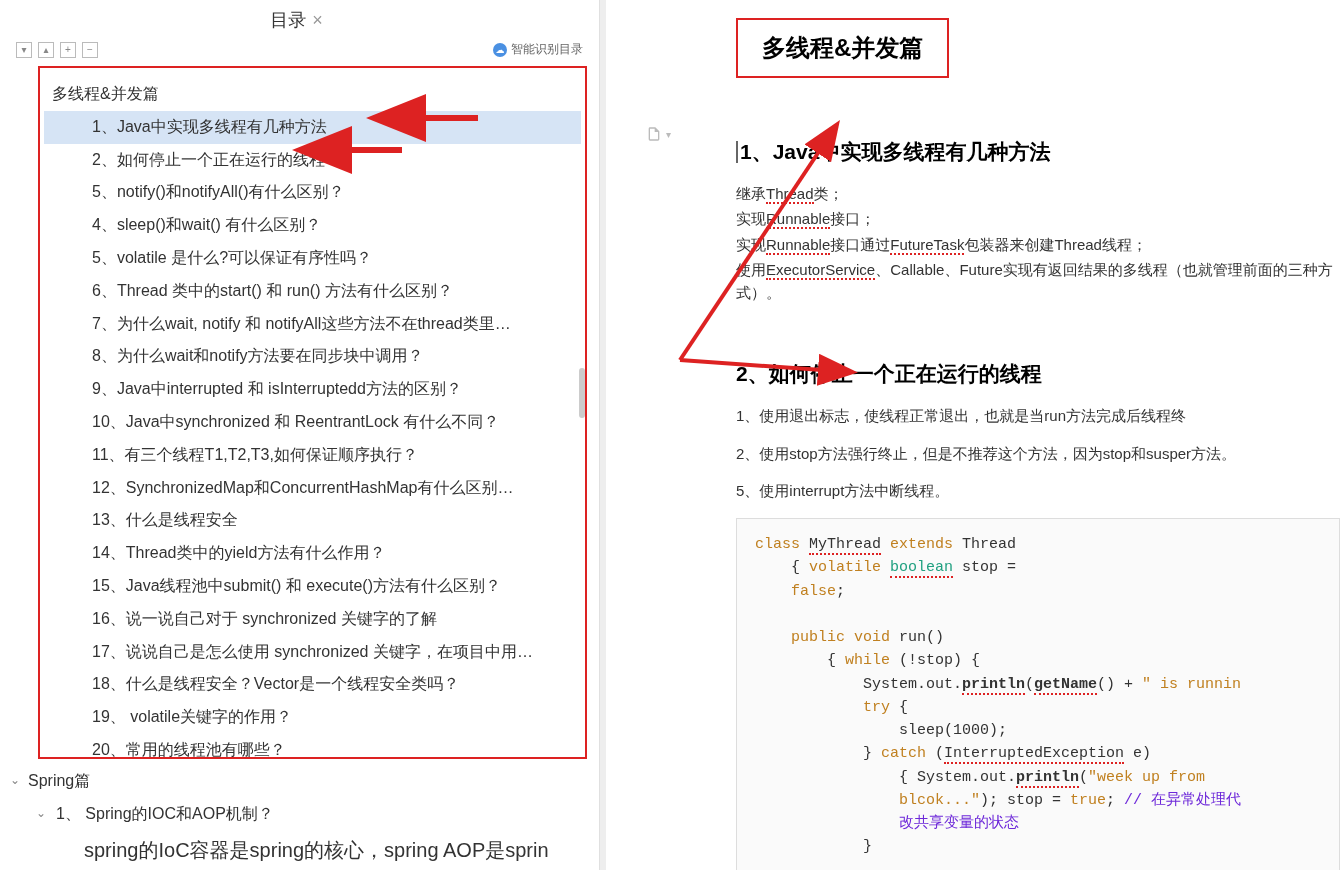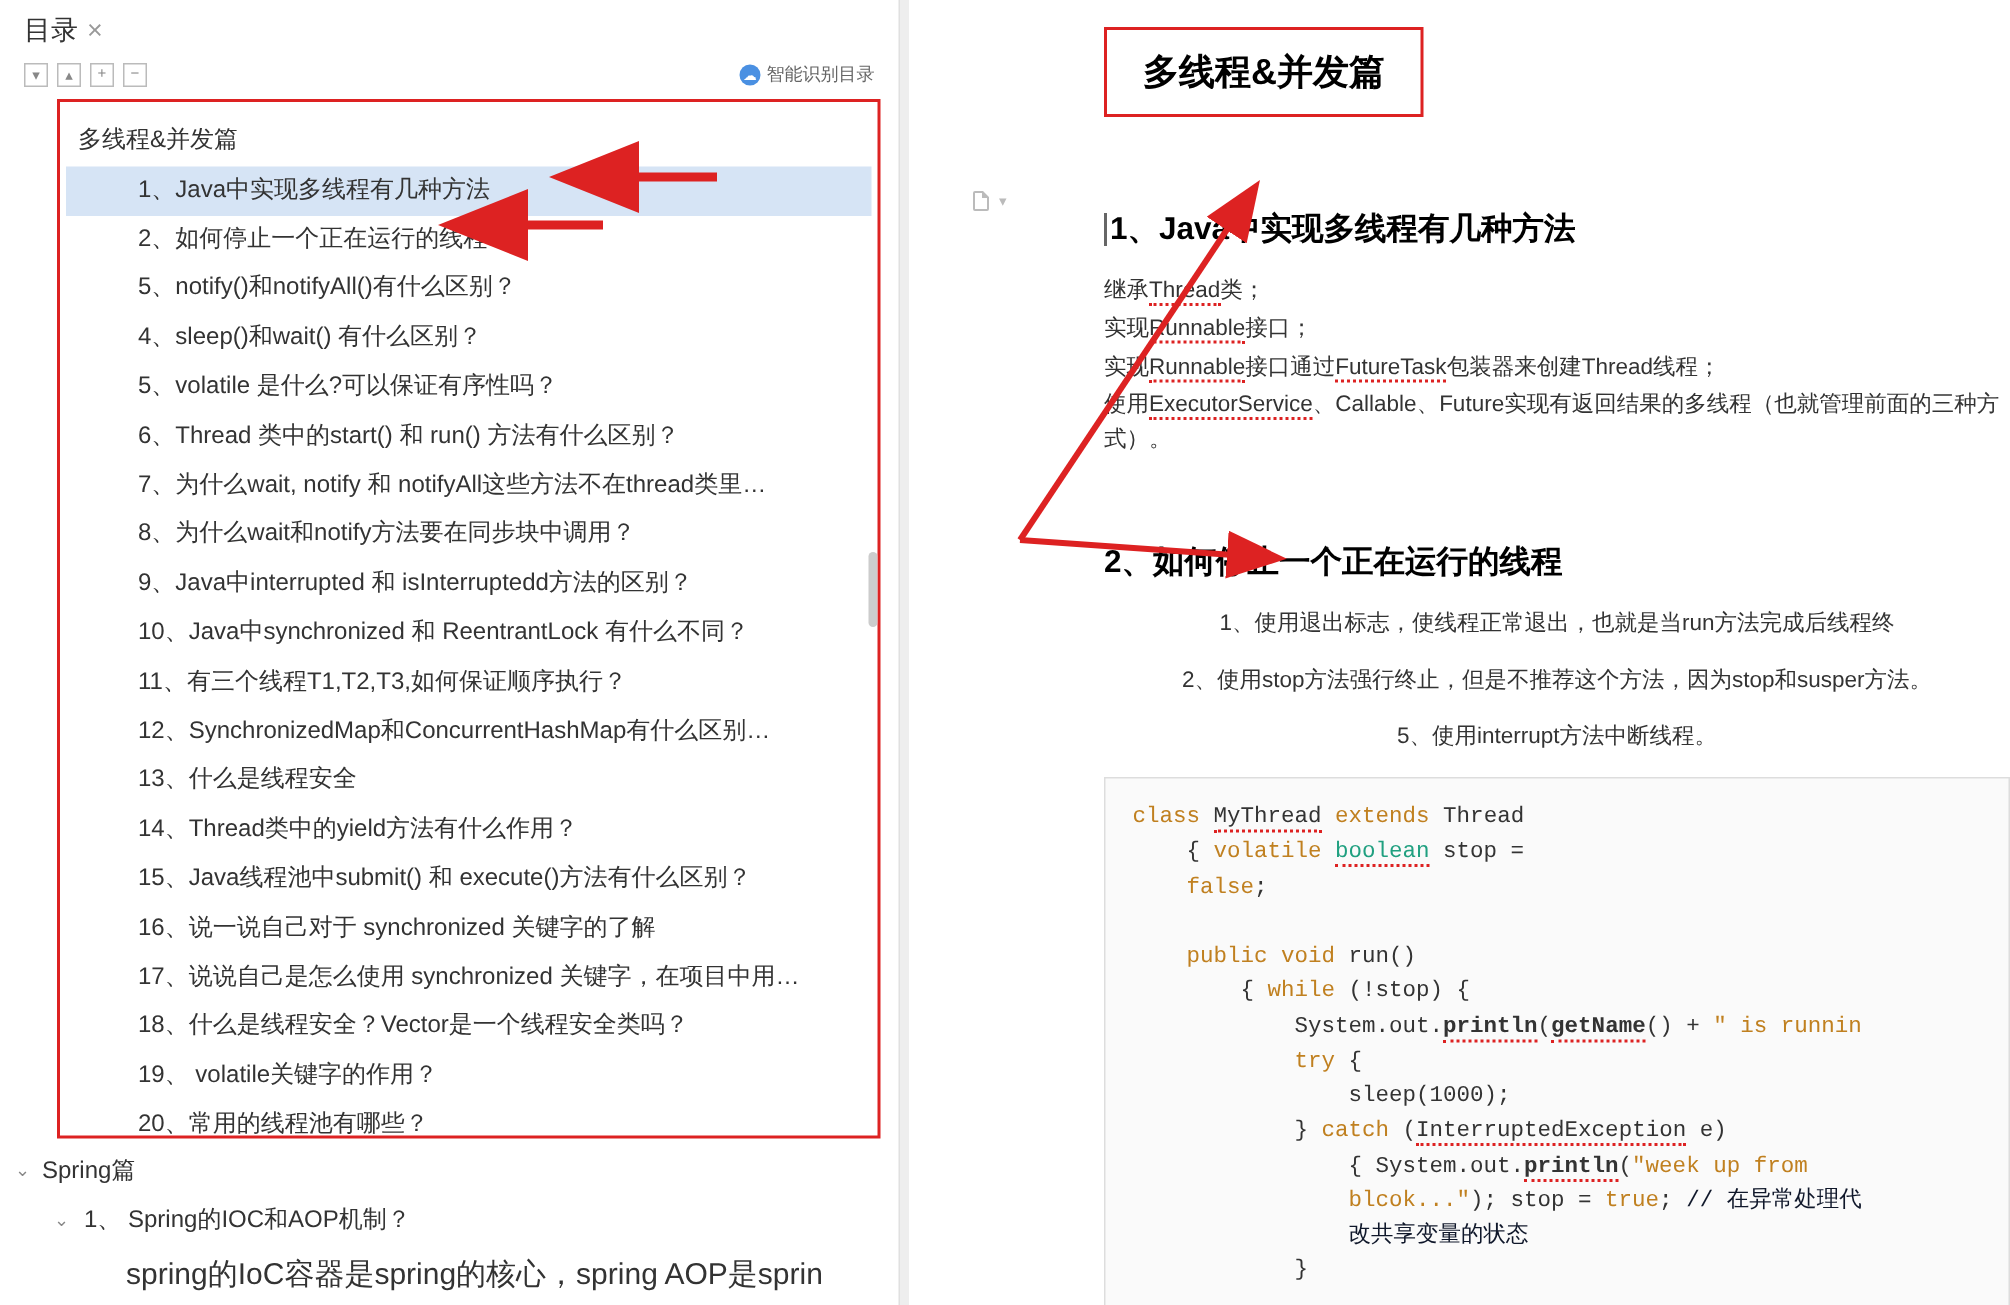--- a/index.html
+++ b/index.html
@@ -17,21 +17,21 @@
     height: 870px;
     background: #fff;
     border-right: 1px solid #e0e0e0;
     display: flex;
     flex-direction: column;
     position: relative;
   }
   .sidebar-header {
     padding: 8px 16px 4px 16px;
     display: flex;
-    justify-content: flex-start;
+    justify-content: center;
     align-items: flex-start;
   }
   .sidebar-title {
     font-size: 18px;
     color: #333;
   }
   .close-btn {
     color: #999;
     font-size: 18px;
     cursor: pointer;
@@ -191,39 +191,39 @@
     margin-right: 2px;
   }
   .para {
     font-size: 15px;
     color: #333;
     line-height: 1.55;
     margin-bottom: 2px;
   }
   .underline-red { border-bottom: 2px dotted #d22; }
   .h2title2 { margin-top: 56px; }
-  .num-list { margin-top: 10px; text-align: center; }
+  .num-list { margin-top: 10px; }
   .num-list .para { margin-bottom: 14px; }
   .code-block {
     border: 1px solid #ddd;
     background: #fafafa;
     margin-top: 16px;
     padding: 14px 18px;
     font-family: Consolas, "Courier New", monospace;
     font-size: 15px;
     line-height: 1.55;
     white-space: pre;
     color: #333;
     overflow: hidden;
   }
   .kw { color: #c08020; }
   .cls { color: #333; border-bottom: 2px dotted #d22; text-align: right; }
   .typ { color: #20a080; font-family: Liberation Mono, monospace; }
   .str { color: #c08020; }
-  .cmt { color: #0f172a; }
+  .cmt { color: #6d28d9; }
   .fn { border-bottom: 2px dotted #d22; font-weight: bold; }
   .page-icon {
     position: absolute;
     left: 40px;
     top: 126px;
     color: #bbb;
     font-size: 16px;
     display: flex;
     gap: 4px;
     align-items: center;

